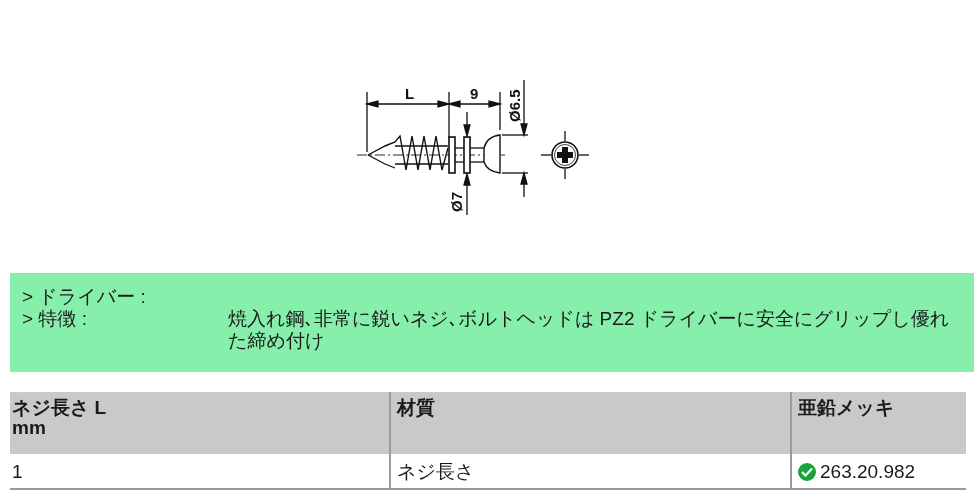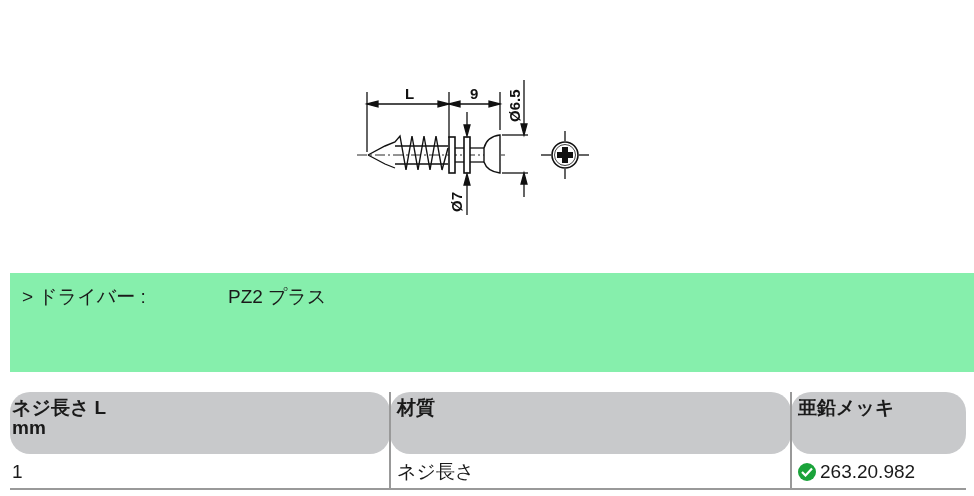--- a/index.html
+++ b/index.html
@@ -15,21 +15,21 @@
     }
     .info-row { position: absolute; left: 12px; font-size: 19px; line-height: 22px; display: flex; }
     .info-row .label { width: 206px; white-space: nowrap; }
     .info-row .value { width: 730px; }
     .spec-table {
       position: absolute; left: 10px; top: 392px; width: 956px; border-collapse: collapse;
       font-size: 19px;
     }
     .spec-table th {
       background: #c8c9cb; text-align: left; vertical-align: top; font-weight: bold;
-      height: 62px; padding: 6px 0 0 2px; box-sizing: border-box; line-height: 20px; border-radius: 20px;
+      height: 62px; padding: 6px 0 0 2px; box-sizing: border-box; line-height: 20px;
     }
     .spec-table td {
       height: 35px; padding: 2px 0 0 2px; box-sizing: border-box; border-bottom: 2px solid #999;
       line-height: 22px;
     }
     .spec-table th + th, .spec-table td + td { border-left: 2px solid #999; padding-left: 6px; }
     .col1 { width: 380px; } .col2 { width: 401px; margin-top: 36px; } .col3 { width: 175px; }
     .check {
       display: inline-block; width: 18px; height: 18px; border-radius: 50%; background: #1aa33a;
       vertical-align: -3px; margin-right: 4px; position: relative;
@@ -93,21 +93,24 @@
       <circle r="13" stroke-width="1.6"></circle>
       <circle r="10.5" stroke-width="0.8"></circle>
       <path d="M -3 -8 L 3 -8 L 3 -3 L 8 -3 L 8 3 L 3 3 L 3 8 L -3 8 L -3 3 L -8 3 L -8 -3 L -3 -3 Z" fill="#111" stroke="none"></path>
     </g>
   </svg>
 </div>
 
 <div class="info">
   <div class="info-row" style="top:13px">
     <span class="label">&gt; ドライバー :</span>
-    <span class="value">PZ2 プラス</span>
+  </div>
+  <div class="info-row" style="top:35px">
+    <span class="label">&gt; 特徴 :</span>
+    <span class="value">焼入れ鋼､非常に鋭いネジ､ボルトヘッドは PZ2 ドライバーに安全にグリップし優れた締め付け</span>
   </div>
 </div>
 
 <table class="spec-table">
   <thead>
     <tr>
       <th class="col1">
         <span>ネジ長さ L</span><br>
         <span>mm</span>
       </th>

